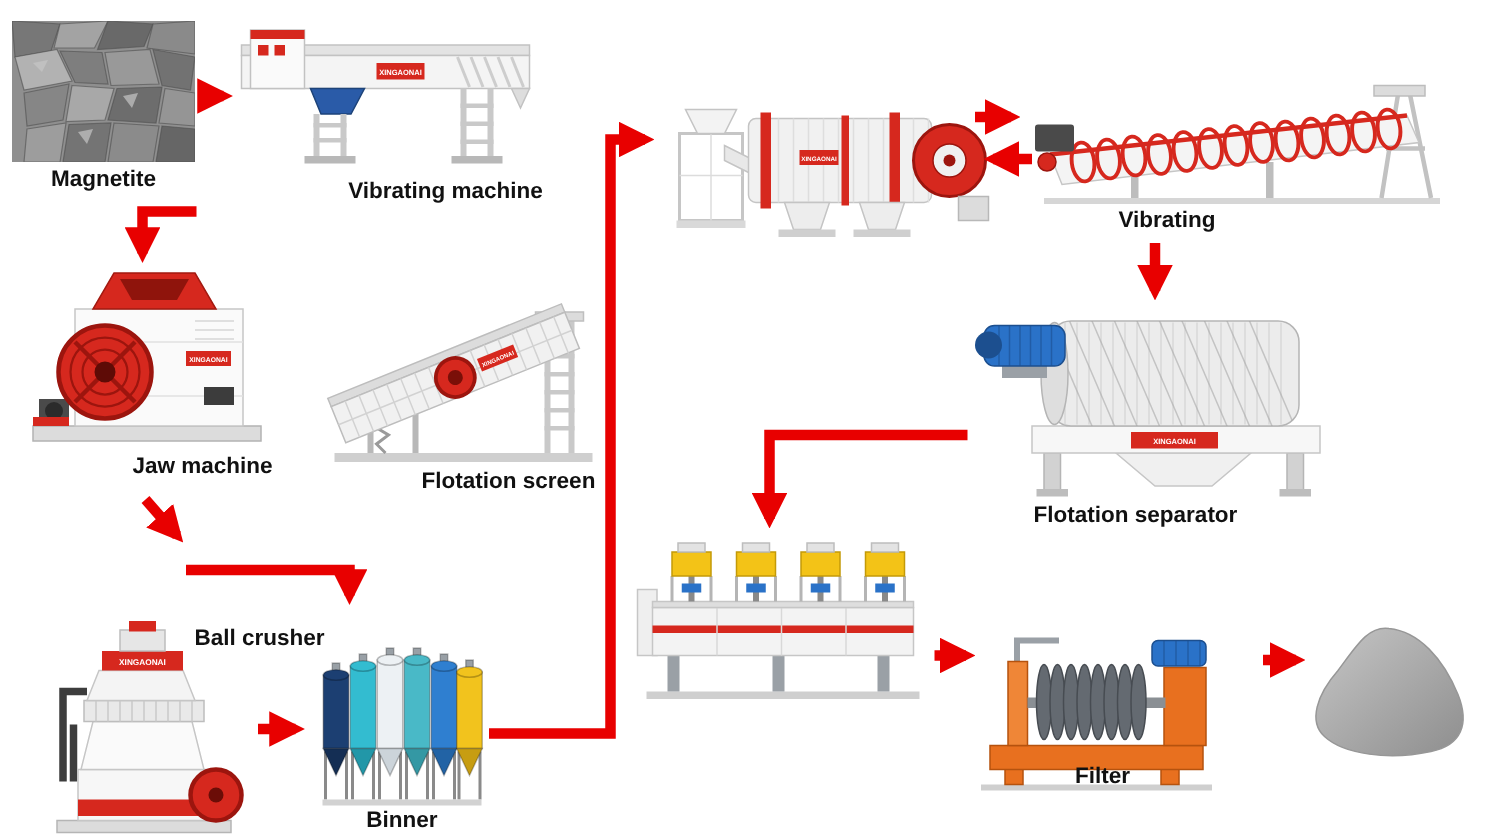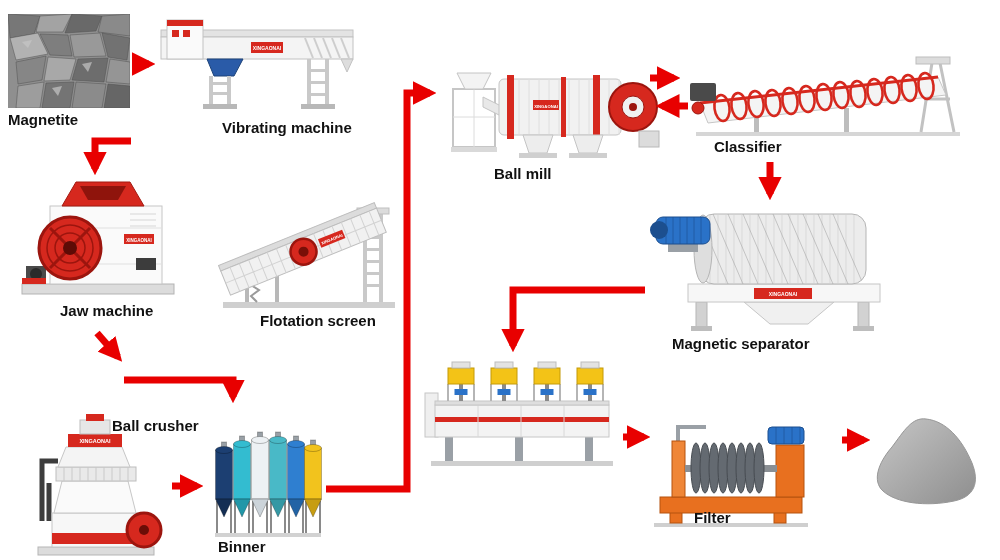--- a/index.html
+++ b/index.html
@@ -1,21 +1,21 @@
 <!DOCTYPE html>
 <html><head>
 <meta charset="utf-8">
 <style>
   html,body{margin:0;padding:0;background:#fff;}
   .stage{position:relative;width:1000px;height:560px;background:#fff;overflow:hidden;
          font-family:"Liberation Sans",sans-serif;}
   .node{position:absolute;z-index:2;}
   .node svg{width:100%;height:100%;display:block;}
   .lbl{position:absolute;z-index:3;font-weight:700;font-size:15px;line-height:18px;
-       color:#111;white-space:nowrap;}
+       color:#111;text-align:center;white-space:nowrap;}
   .arrows{position:absolute;left:0;top:0;width:1000px;height:560px;z-index:6;pointer-events:none;}
 </style>
 </head>
 <body>
 
 <div class="stage">
 
   <div class="node" style="left:8px;top:14px;width:122px;height:94px">
     <svg viewBox="0 0 122 94">
       <rect width="122" height="94" fill="#8f8f8f"></rect>
@@ -381,23 +381,22 @@
       <path d="M60,6 C80,8 96,26 106,50 C114,70 108,84 88,88 C60,94 30,90 17,78 C6,68 12,50 26,34 C38,18 46,4 60,6 Z" fill="url(#gpile)" stroke="#979797"></path>
     </svg>
   </div>
 
   <div class="lbl" style="left:8px;top:111px;width:122px">Magnetite</div>
   <div class="lbl" style="left:222px;top:119px;width:150px">Vibrating machine</div>
   <div class="lbl" style="left:60px;top:302px;width:150px">Jaw machine</div>
   <div class="lbl" style="left:260px;top:312px;width:158px">Flotation screen</div>
   <div class="lbl" style="left:112px;top:417px;width:122px">Ball crusher</div>
   <div class="lbl" style="left:218px;top:538px;width:100px">Binner</div>
-  <div class="lbl" style="left:494px;top:165px;width:128px">Ball mill</div>
-  <div class="lbl" style="left:714px;top:138px;width:128px">Classifier</div>
-  <div class="lbl" style="left:672px;top:335px;width:170px">Magnetic separator</div>
+  <div class="lbl" style="left:714px;top:138px;width:128px">Vibrating</div>
+  <div class="lbl" style="left:672px;top:335px;width:170px">Flotation separator</div>
   <div class="lbl" style="left:694px;top:509px;width:82px">Filter</div>
 
   <svg class="arrows" viewBox="0 0 1000 560">
     <defs>
       <marker id="ah" markerWidth="3.4" markerHeight="3.4" refX="2.5" refY="1.7" orient="auto" markerUnits="strokeWidth">
         <path d="M0,0 L3.4,1.7 L0,3.4 Z" fill="#e80000"></path>
       </marker>
     </defs>
     <g stroke="#e80000" stroke-width="7" fill="none">
       <path d="M134,64 L149,64" marker-end="url(#ah)"></path>

